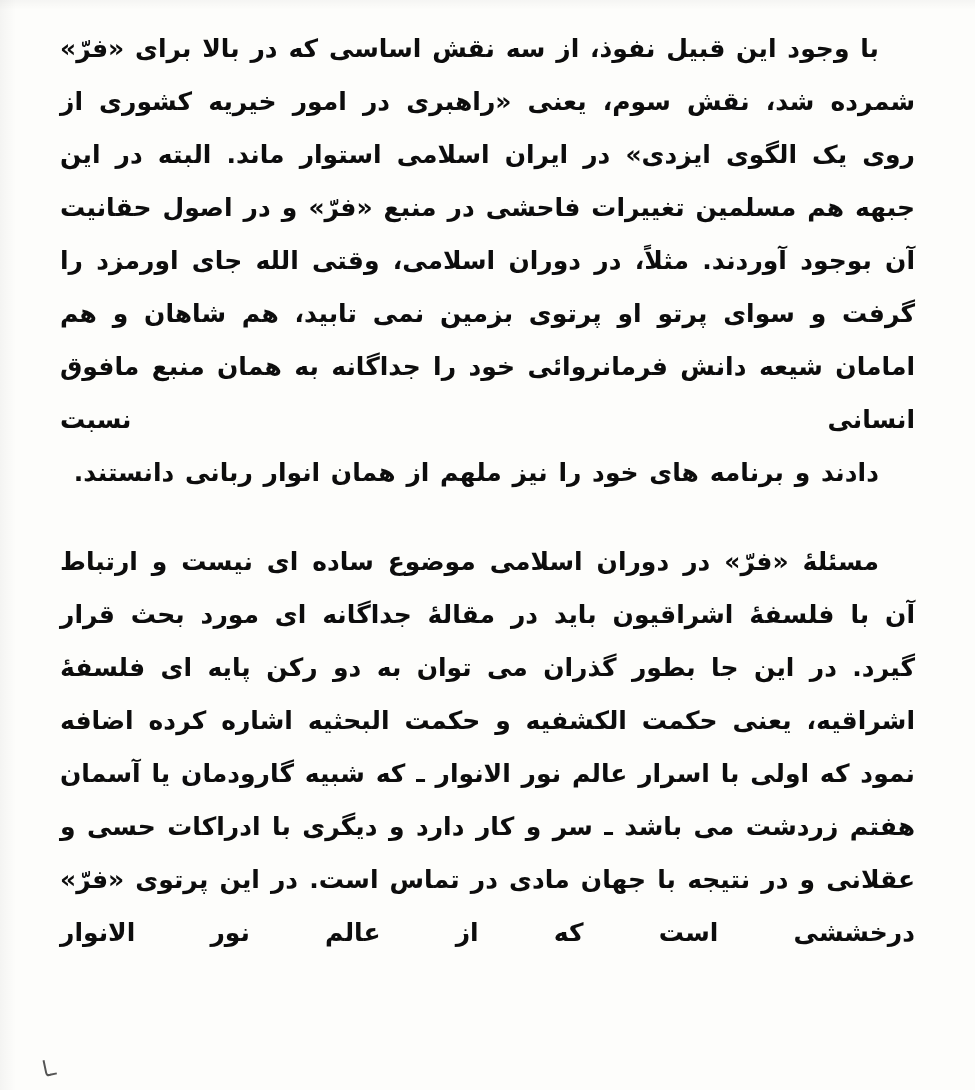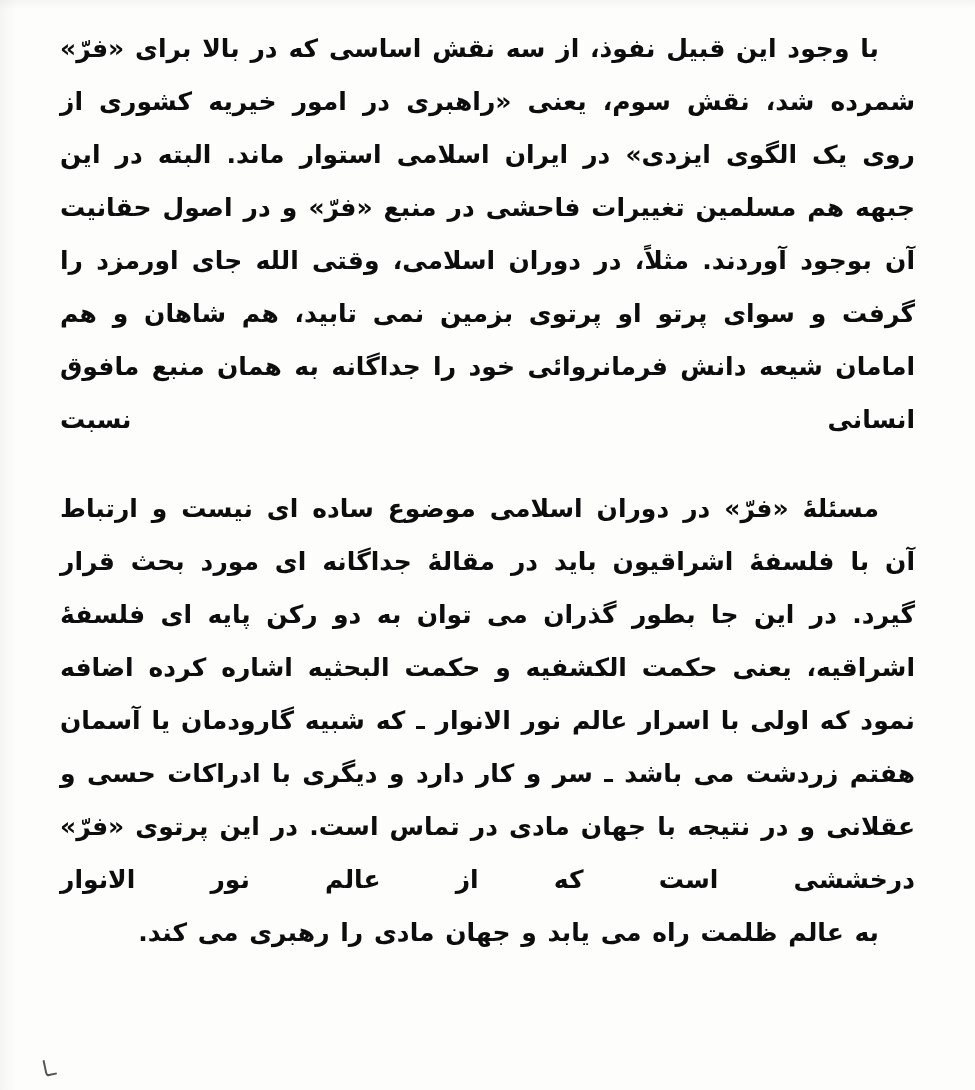--- a/index.html
+++ b/index.html
@@ -102,31 +102,31 @@
   <div class="content">
 
     <p class="para first">
       <span>با وجود این قبیل نفوذ، از سه نقش اساسی که در بالا برای «فرّ»</span>
       <span>شمرده شد، نقش سوم، یعنی «راهبری در امور خیریه کشوری از روی</span>
       <span>یک الگوی ایزدی» در ایران اسلامی استوار ماند. البته در این جبهه هم</span>
       <span>مسلمین تغییرات فاحشی در منبع «فرّ» و در اصول حقانیت آن بوجود</span>
       <span>آوردند. مثلاً، در دوران اسلامی، وقتی الله جای اورمزد را گرفت و</span>
       <span>سوای پرتو او پرتوی بزمین نمی تابید، هم شاهان و هم امامان شیعه</span>
       <span>دانش فرمانروائی خود را جداگانه به همان منبع مافوق انسانی نسبت</span>
+      <span class="last-line">دادند و برنامه های خود را نیز ملهم از همان انوار ربانی دانستند.</span>
     </p>
 
     <div class="para-gap"></div>
 
     <p class="para first">
       <span>مسئلهٔ «فرّ» در دوران اسلامی موضوع ساده ای نیست و ارتباط آن</span>
       <span>با فلسفهٔ اشراقیون باید در مقالهٔ جداگانه ای مورد بحث قرار گیرد. در این</span>
       <span>جا بطور گذران می توان به دو رکن پایه ای فلسفهٔ اشراقیه، یعنی حکمت</span>
       <span>الکشفیه و حکمت البحثیه اشاره کرده اضافه نمود که اولی با اسرار عالم</span>
       <span>نور الانوار ـ که شبیه گارودمان یا آسمان هفتم زردشت می باشد ـ سر و</span>
       <span>کار دارد و دیگری با ادراکات حسی و عقلانی و در نتیجه با جهان مادی</span>
       <span>در تماس است. در این پرتوی «فرّ» درخششی است که از عالم نور الانوار</span>
-      <span class="last-line">به عالم ظلمت راه می یابد و جهان مادی را رهبری می کند.</span>
     </p>
 
   </div>
 
   <div class="scan-mark">ـا</div>
 </div>
 
 </body></html>

